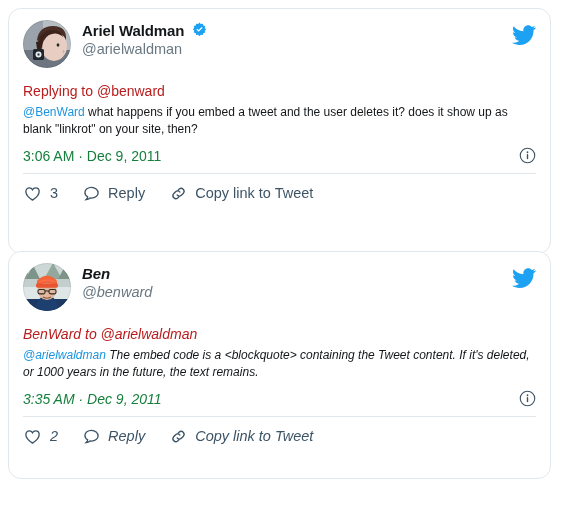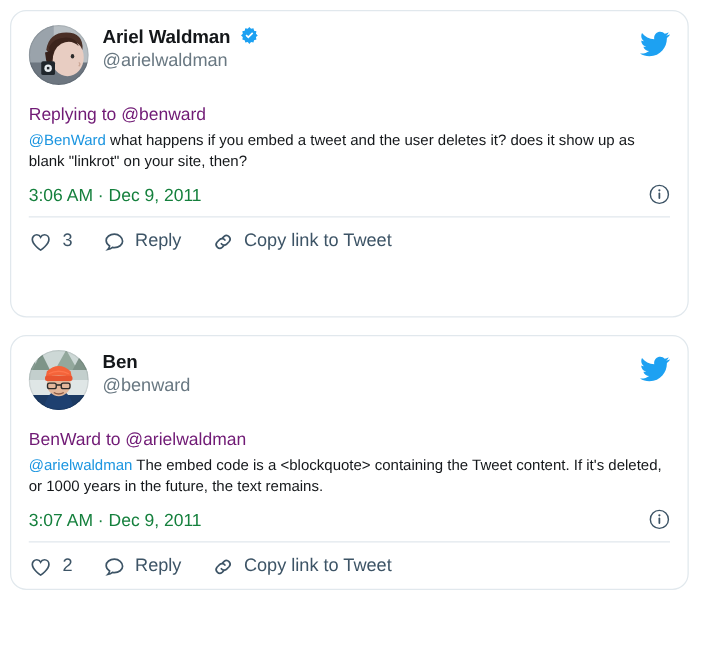--- a/index.html
+++ b/index.html
@@ -27,21 +27,21 @@
     position: absolute;
     left: 8px;
     width: 543px;
     box-sizing: border-box;
     background: #ffffff;
     border: 1px solid #e1e8ed;
     border-radius: 13px;
     padding: 11px 14px 0 14px;
   }
   .tweet-card.first { top: 8px; height: 246px; }
-  .tweet-card.second { top: 268px; height: 204px; }
+  .tweet-card.second { top: 251px; height: 228px; font-style: italic; }
 
   
   .tweet-header {
     position: relative;
     display: flex;
     align-items: flex-start;
     height: 52px;
   }
   .avatar {
     width: 48px;
@@ -84,21 +84,21 @@
   .bird-logo {
     position: absolute;
     right: 0px;
     top: 3px;
   }
   .bird-logo svg { display: block; width: 24px; height: 24px; }
 
   
   .replying-to {
     font-size: 14px;
-    color: #701a75;
+    color: #b91c1c;
     margin-top: 10px;
     line-height: 1.3;
   }
   .tweet-text {
     font-size: 12px;
     color: #14171a;
     line-height: 1.38;
     margin-top: 4px;
     word-wrap: break-word;
   }
@@ -288,21 +288,21 @@
           <path fill="#1da1f2" d="M23.6 4.6c-.9.4-1.8.7-2.8.8 1-.6 1.8-1.6 2.1-2.7-.9.6-2 1-3.1 1.2-.9-1-2.2-1.6-3.6-1.6-2.7 0-4.9 2.2-4.9 4.9 0 .4 0 .8.1 1.1C7.4 8.1 3.9 6.2 1.6 3.3c-.4.7-.6 1.6-.6 2.5 0 1.7.9 3.2 2.2 4.1-.8 0-1.6-.2-2.2-.6v.1c0 2.4 1.7 4.4 3.9 4.8-.4.1-.8.2-1.3.2-.3 0-.6 0-.9-.1.6 2 2.4 3.4 4.6 3.4-1.7 1.3-3.8 2.1-6.1 2.1-.4 0-.8 0-1.2-.1 2.2 1.4 4.8 2.2 7.5 2.2 9.1 0 14-7.5 14-14v-.6c1-.7 1.8-1.6 2.5-2.6z"></path>
         </svg>
       </div>
     </div>
 
     <div class="replying-to">BenWard to @arielwaldman</div>
 
     <div class="tweet-text"><span class="mention">@arielwaldman</span><span> The embed code is a &lt;blockquote&gt; containing the Tweet content. If it's deleted, or 1000 years in the future, the text remains.</span></div>
 
     <div class="meta-row">
-      <span class="timestamp">3:07 AM · Dec 9, 2011</span>
+      <span class="timestamp">3:35 AM · Dec 9, 2011</span>
       <span class="info-icon">
         <svg viewBox="0 0 24 24">
           <circle cx="12" cy="12" r="10.2" fill="none" stroke="#3d5466" stroke-width="1.6"></circle>
           <circle cx="12" cy="7.4" r="1.25" fill="#3d5466"></circle>
           <rect x="11" y="10" width="2" height="7.2" rx="1" fill="#3d5466"></rect>
         </svg>
       </span>
     </div>
 
     <div class="divider"></div>

